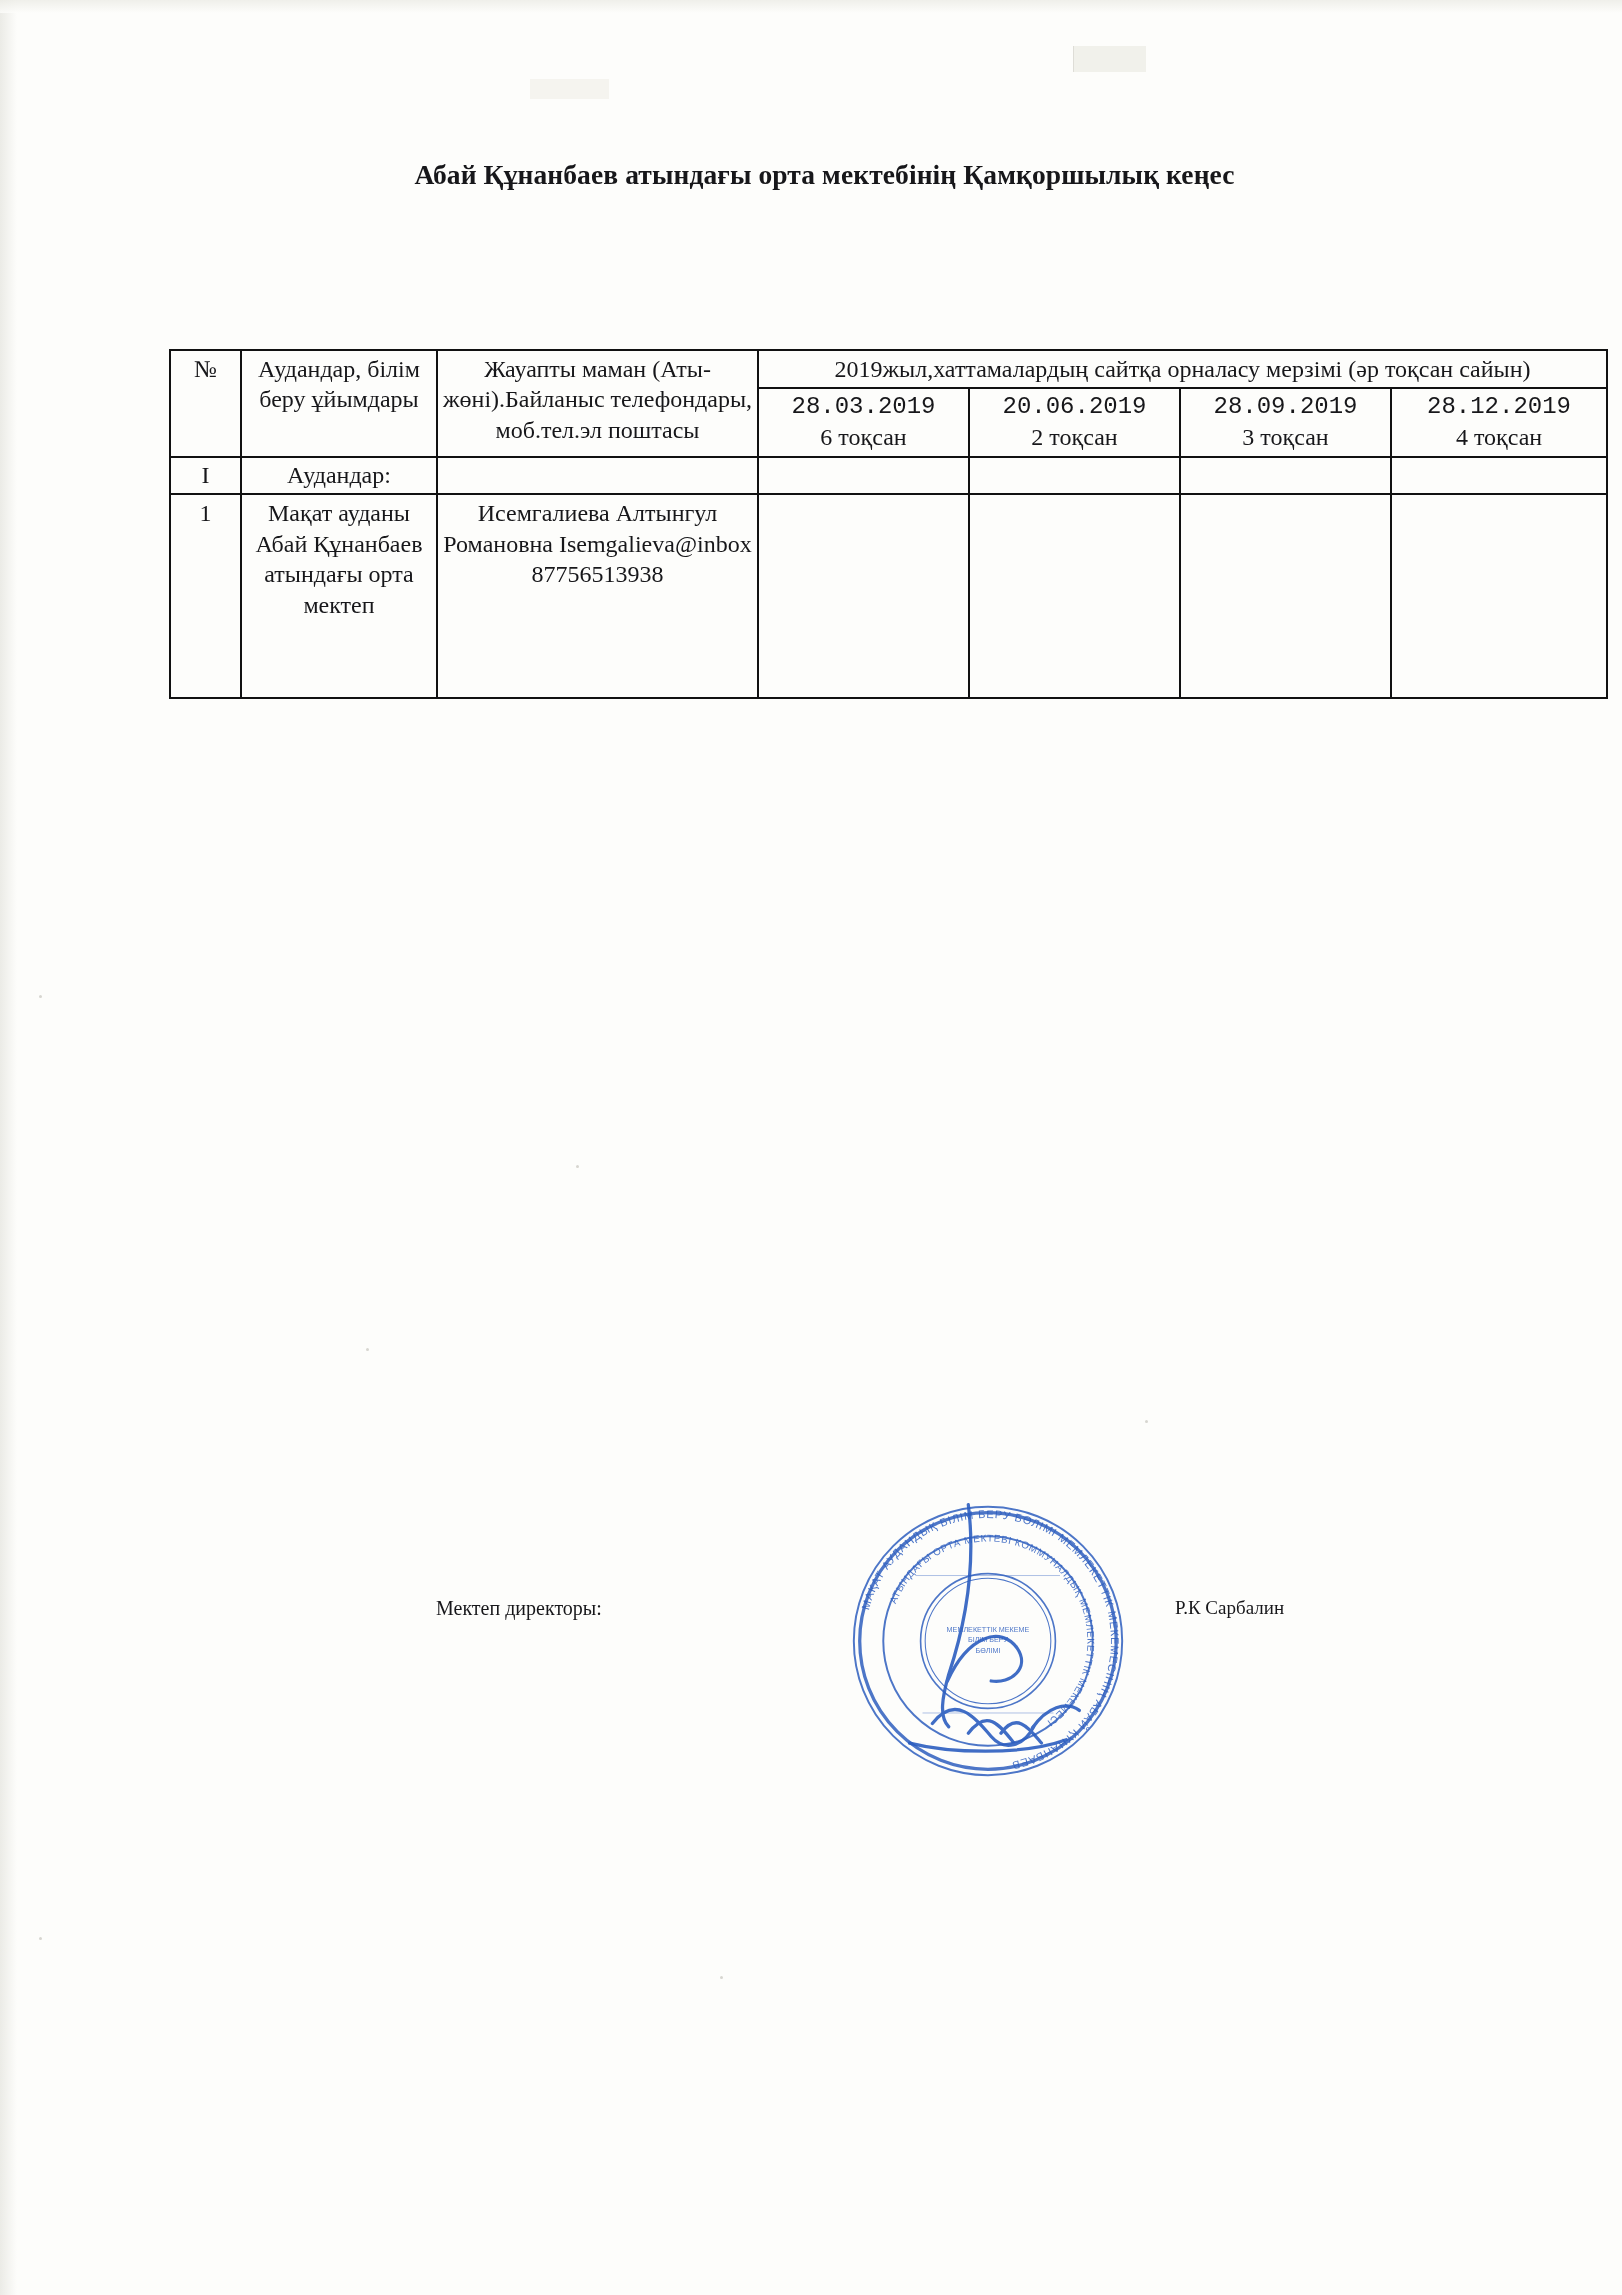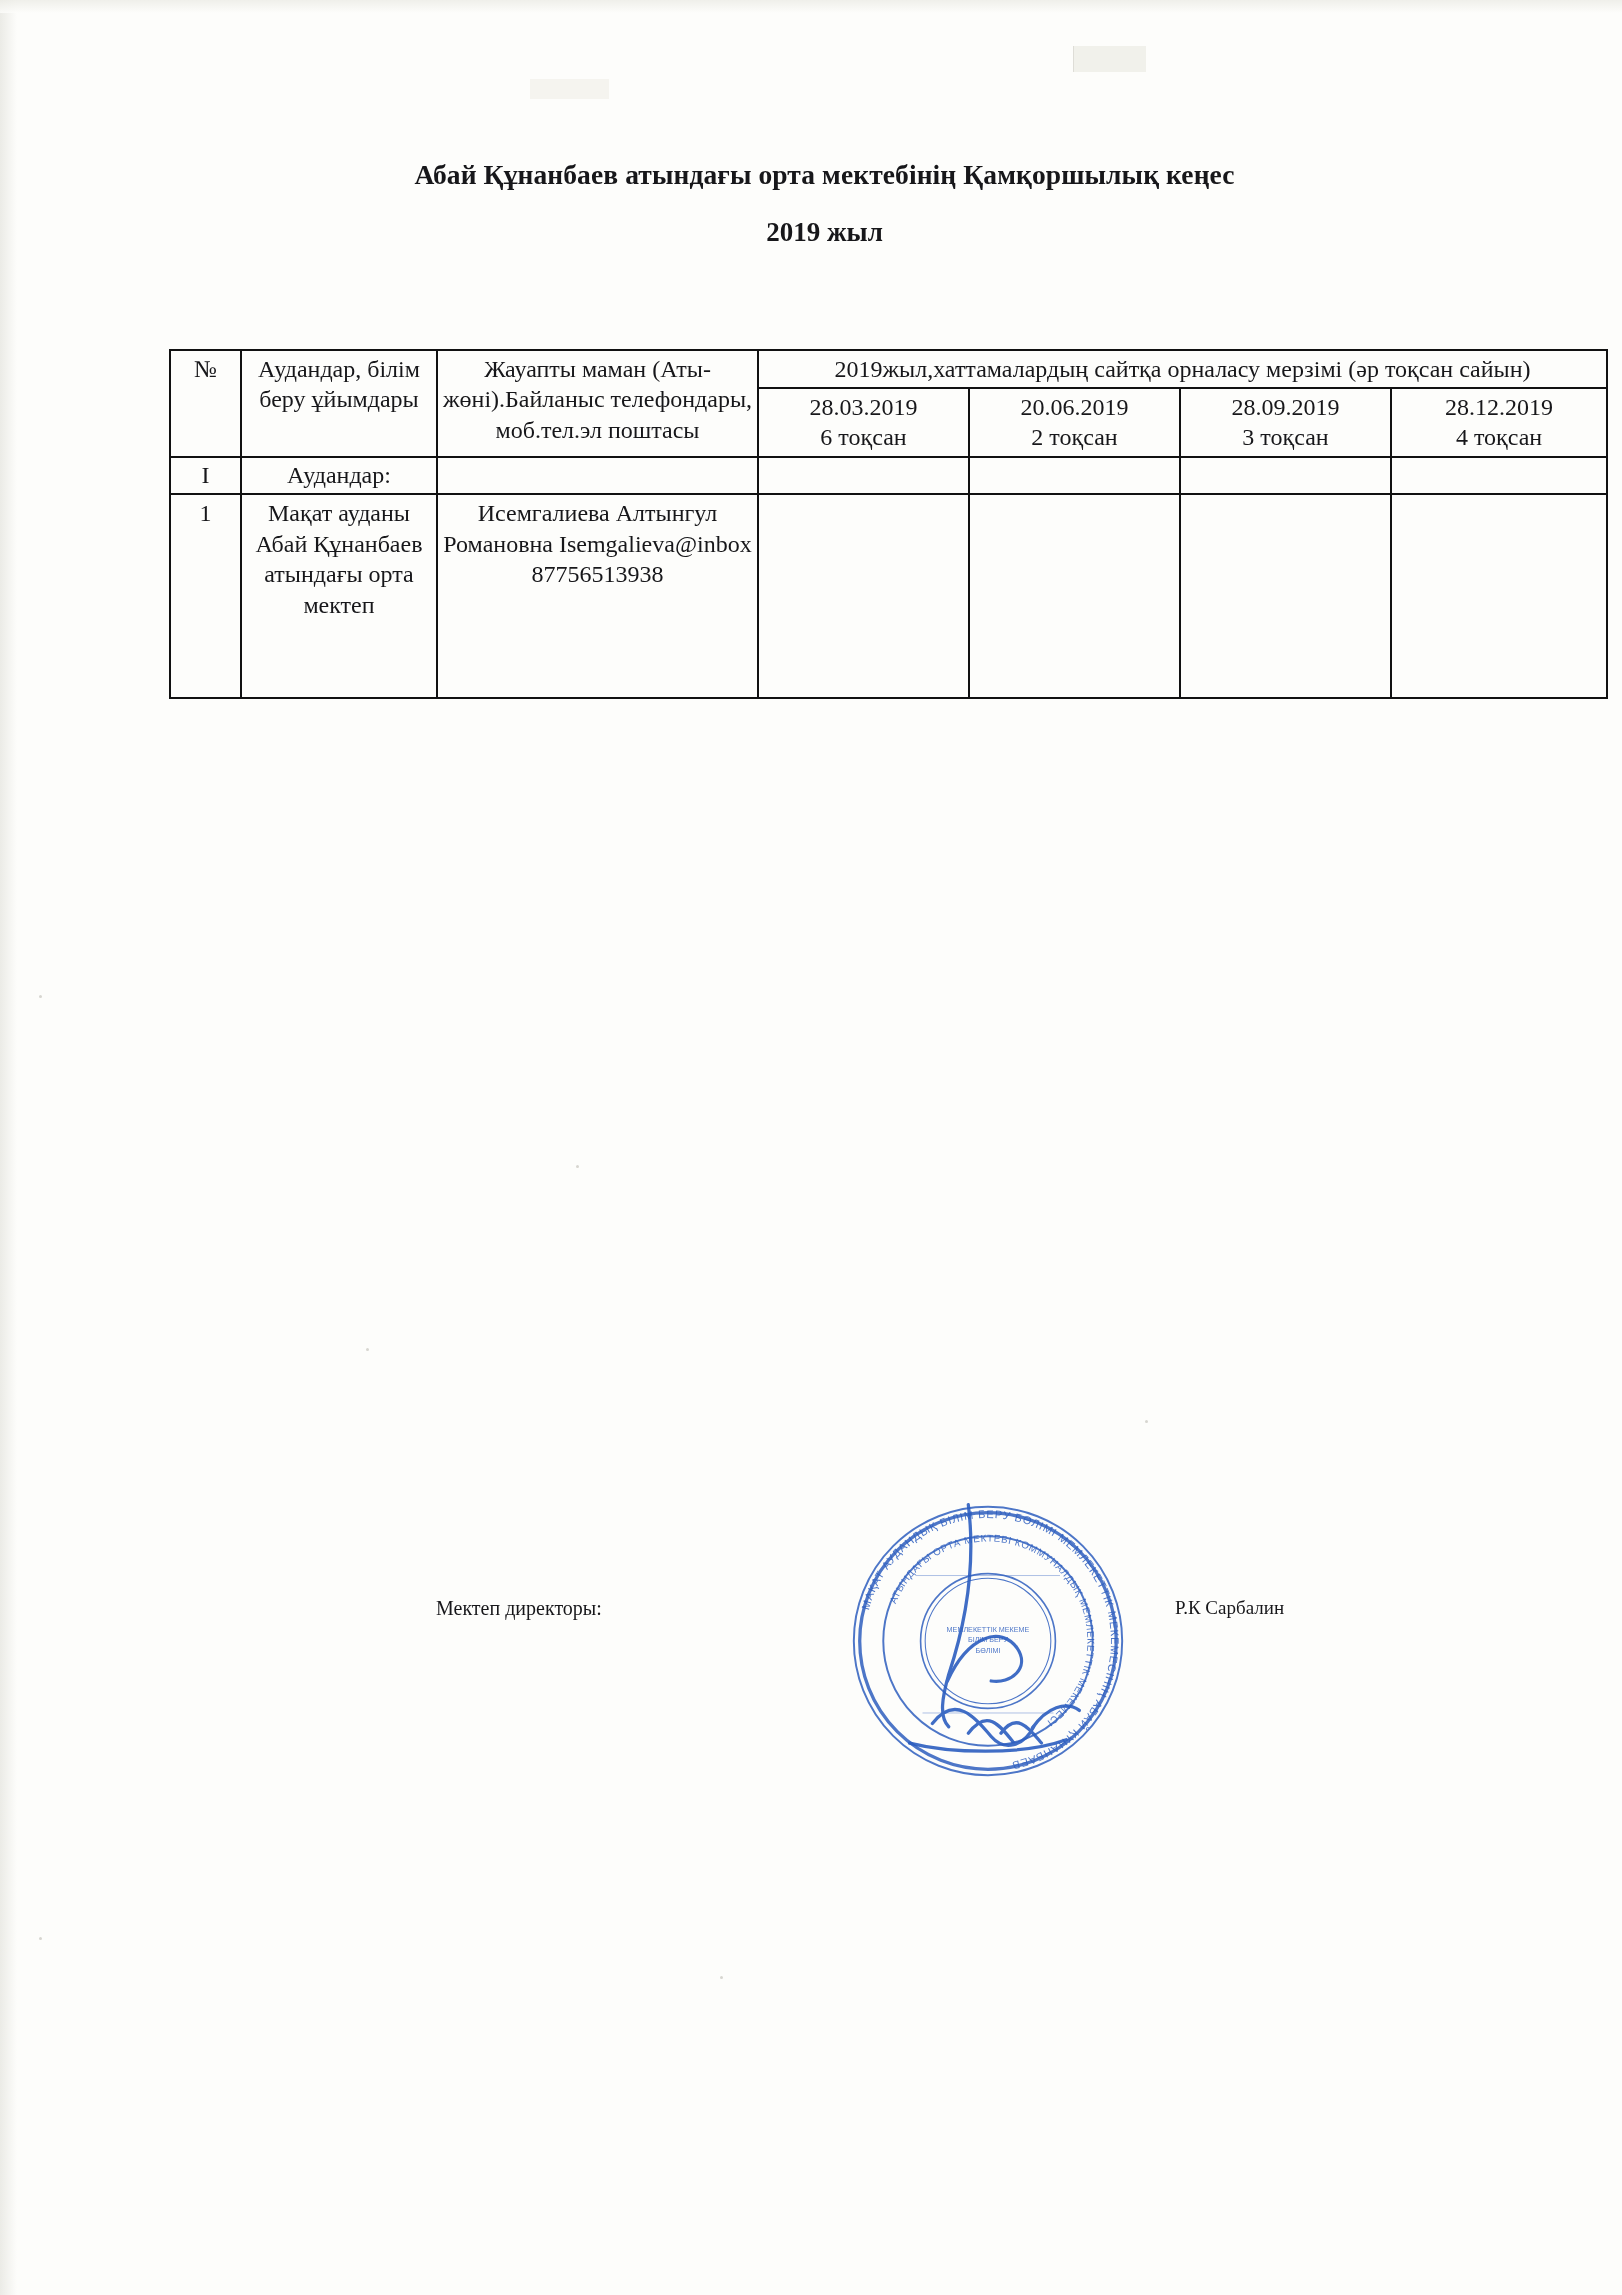--- a/index.html
+++ b/index.html
@@ -107,21 +107,21 @@
   .cell-left-ind {
     text-align: left;
     padding-left: 14.4px;
     margin-left: 36px;
   }
 
   .hdr-span {
     padding-top: 6.5px;
     padding-bottom: 3.9px;
   }
-  .q-date { white-space: nowrap; }
+  .q-date { white-space: nowrap; font-family: Liberation Mono, monospace; }
   .q-sub  { white-space: nowrap; }
 
   .row-tall td { height: 196px; }
 
   .signature-block {
     position: absolute;
     left: 0;
     top: 1597px;
     width: 1623px;
   }
@@ -179,21 +179,20 @@
   <div class="speck" style="left:366px; top:1348px;"></div>
   <div class="speck" style="left:576px; top:1165px;"></div>
   <div class="speck" style="left:1145px; top:1420px;"></div>
   <div class="speck" style="left:720px; top:1976px;"></div>
   <div class="speck" style="left:39px; top:1937px;"></div>
 
   <div class="content">
 
     <div class="title-block">
       <div class="title-line">Абай Құнанбаев атындағы орта мектебінің Қамқоршылық кеңес</div>
-      <div class="title-year">2019 жыл</div>
     </div>
 
     <table class="main">
       <colgroup>
         <col class="col-num">
         <col class="col-reg">
         <col class="col-spec">
         <col class="col-q">
         <col class="col-q">
         <col class="col-q">

